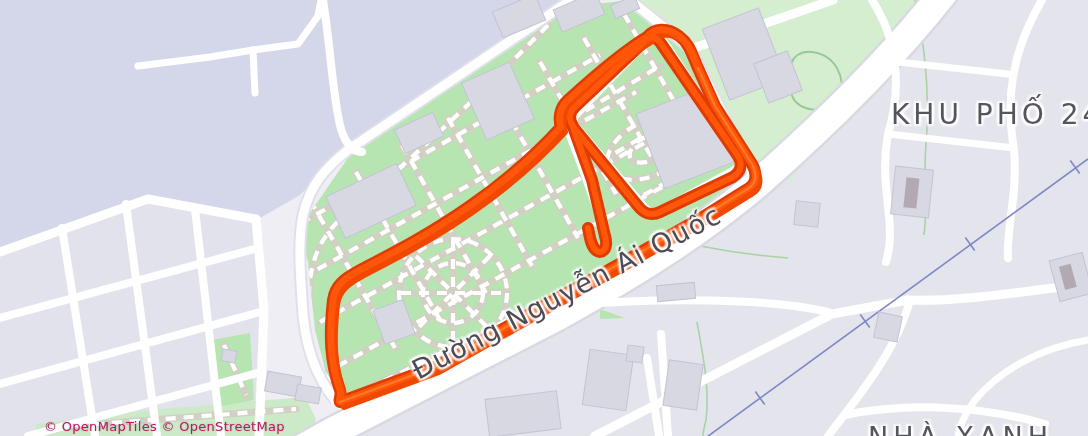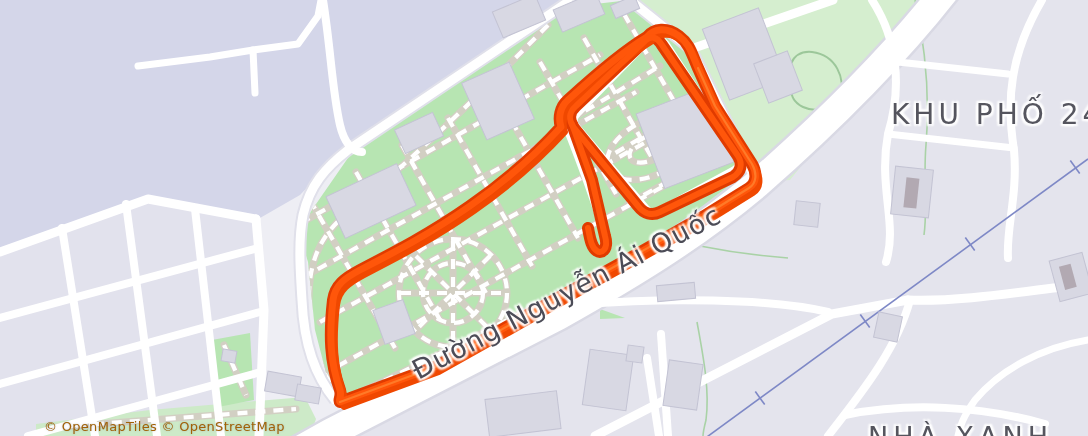--- a/index.html
+++ b/index.html
@@ -15,21 +15,21 @@
     pointer-events:none;
   }
   .street-label{
     left:414px;top:356px;height:32px;line-height:32px;
     font-size:27px;letter-spacing:1.5px;color:#4c4c57;
     transform:rotate(-27.5deg);transform-origin:0 50%;
   }
   .district-label{left:891px;top:98px;font-size:28px;letter-spacing:4px}
   .place-label{left:868px;top:421px;font-size:27px;letter-spacing:5px}
   .attribution{
-    position:absolute;left:44px;bottom:2px;font-size:13px;color:#a16207;
+    position:absolute;left:44px;bottom:2px;font-size:13px;color:#be185d;
     text-shadow:0 0 2px rgba(140,140,160,.55);letter-spacing:.3px;white-space:nowrap;
   }
   .pc{stroke:#d2cfc3;stroke-width:7;fill:none;stroke-linecap:round}
   .pd{stroke:#ffffff;stroke-width:4.2;fill:none;stroke-linecap:butt;stroke-dasharray:10 8}
   .rd{stroke:#ffffff;fill:none;stroke-linecap:round;stroke-linejoin:round}
   .bld{fill:#d8d8e3;stroke:#c3c3d3;stroke-width:1}
 </style>
 </head>
 <body>
 

